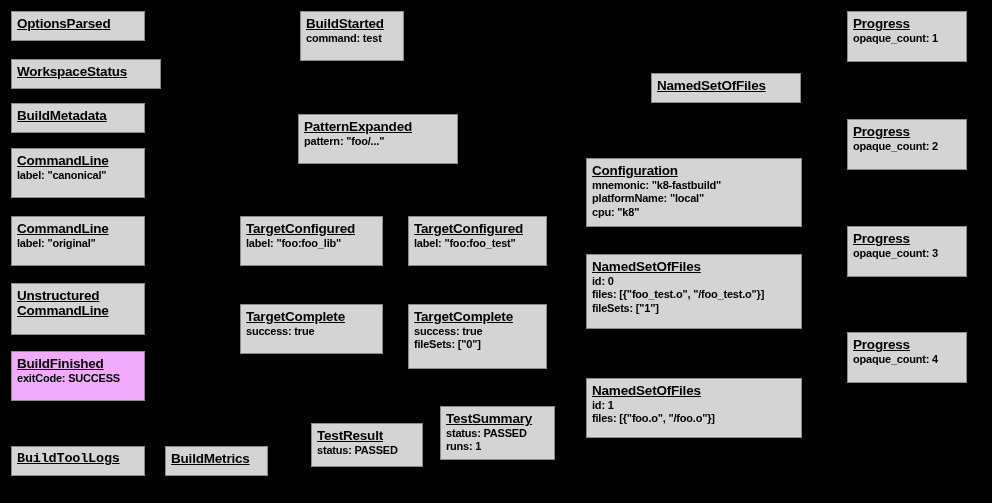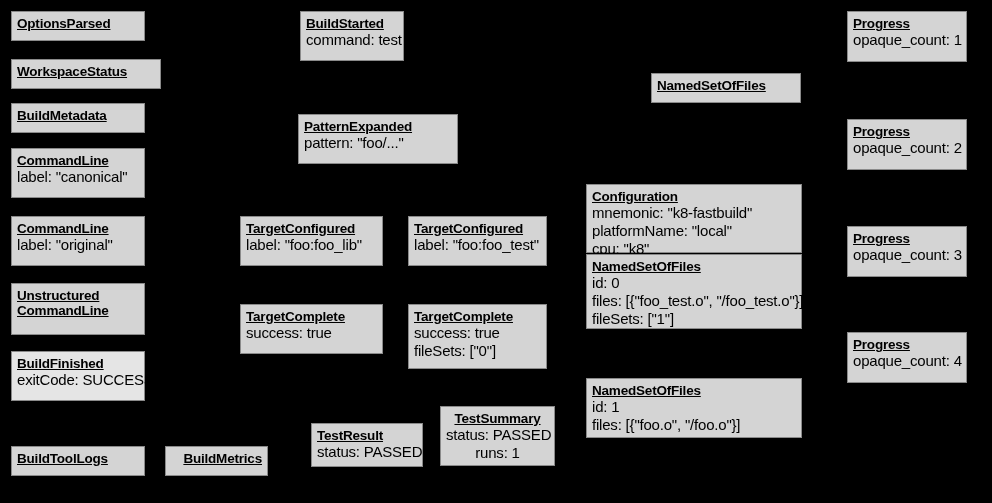--- a/index.html
+++ b/index.html
@@ -30,22 +30,22 @@
   .node-title-line {
     display: block;
     font-size: 13.5px;
     font-weight: bold;
     text-decoration: underline;
     white-space: nowrap;
     letter-spacing: -0.2px;
   }
   .node-field {
     display: block;
-    font-size: 15px;
-    font-weight: normal;
+    font-size: 11px;
+    font-weight: bold;
     text-decoration: none;
     white-space: nowrap;
     letter-spacing: -0.2px;
     margin-top: 1px;
   }
 </style>
 </head>
 <body>
 
 <div id="canvas" style="background: rgb(0, 0, 0); width: 992px; height: 503px;">
@@ -79,34 +79,34 @@
       <div>
         <span class="node-field">label: "original"</span>
       </div>
     </div>
     <div class="node" style="left: 11px; top: 283px; width: 134px; height: 52px; background: rgb(212, 212, 212); border-color: rgb(138, 138, 138); color: rgb(0, 0, 0);">
       <div>
         <span class="node-title-line">Unstructured</span>
         <span class="node-title-line">CommandLine</span>
       </div>
     </div>
-    <div class="node" style="left: 11px; top: 351px; width: 134px; height: 50px; background: #e5e5e5; border-color: rgb(138, 138, 138); color: rgb(0, 0, 0);">
+    <div class="node" style="left: 11px; top: 351px; width: 134px; height: 50px; background: #f0abfc; border-color: rgb(138, 138, 138); color: rgb(0, 0, 0);">
       <div>
         <span class="node-title-line">BuildFinished</span>
       </div>
       <div>
         <span class="node-field">exitCode: SUCCESS</span>
       </div>
     </div>
-    <div class="node" style="left: 11px; top: 446px; width: 134px; height: 30px; background: rgb(212, 212, 212); border-color: rgb(138, 138, 138); color: rgb(0, 0, 0);">
+    <div class="node" style="left: 11px; top: 446px; width: 134px; height: 30px; background: rgb(212, 212, 212); border-color: rgb(138, 138, 138); color: rgb(0, 0, 0); font-family: Liberation Mono, monospace;">
       <div>
         <span class="node-title-line">BuildToolLogs</span>
       </div>
     </div>
-    <div class="node" style="left: 165px; top: 446px; width: 103px; height: 30px; background: rgb(212, 212, 212); border-color: rgb(138, 138, 138); color: rgb(0, 0, 0); text-align: right;">
+    <div class="node" style="left: 165px; top: 446px; width: 103px; height: 30px; background: rgb(212, 212, 212); border-color: rgb(138, 138, 138); color: rgb(0, 0, 0);">
       <div>
         <span class="node-title-line">BuildMetrics</span>
       </div>
     </div>
     <div class="node" style="left: 300px; top: 11px; width: 104px; height: 50px; background: rgb(212, 212, 212); border-color: rgb(138, 138, 138); color: rgb(0, 0, 0);">
       <div>
         <span class="node-title-line">BuildStarted</span>
       </div>
       <div>
         <span class="node-field">command: test</span>
@@ -154,35 +154,35 @@
       </div>
     </div>
     <div class="node" style="left: 311px; top: 423px; width: 112px; height: 44px; background: rgb(212, 212, 212); border-color: rgb(138, 138, 138); color: rgb(0, 0, 0);">
       <div>
         <span class="node-title-line">TestResult</span>
       </div>
       <div>
         <span class="node-field">status: PASSED</span>
       </div>
     </div>
-    <div class="node" style="left: 440px; top: 406px; width: 115px; height: 60px; background: rgb(212, 212, 212); border-color: rgb(138, 138, 138); color: rgb(0, 0, 0); text-align: center;">
+    <div class="node" style="left: 440px; top: 406px; width: 115px; height: 54px; background: rgb(212, 212, 212); border-color: rgb(138, 138, 138); color: rgb(0, 0, 0);">
       <div>
         <span class="node-title-line">TestSummary</span>
       </div>
       <div>
         <span class="node-field">status: PASSED</span>
         <span class="node-field">runs: 1</span>
       </div>
     </div>
     <div class="node" style="left: 651px; top: 73px; width: 150px; height: 30px; background: rgb(212, 212, 212); border-color: rgb(138, 138, 138); color: rgb(0, 0, 0);">
       <div>
         <span class="node-title-line">NamedSetOfFiles</span>
       </div>
     </div>
-    <div class="node" style="left: 586px; top: 158px; width: 216px; height: 69px; background: rgb(212, 212, 212); border-color: rgb(138, 138, 138); color: rgb(0, 0, 0); margin-top: 26px;">
+    <div class="node" style="left: 586px; top: 158px; width: 216px; height: 69px; background: rgb(212, 212, 212); border-color: rgb(138, 138, 138); color: rgb(0, 0, 0);">
       <div>
         <span class="node-title-line">Configuration</span>
       </div>
       <div>
         <span class="node-field">mnemonic: "k8-fastbuild"</span>
         <span class="node-field">platformName: "local"</span>
         <span class="node-field">cpu: "k8"</span>
       </div>
     </div>
     <div class="node" style="left: 586px; top: 254px; width: 216px; height: 75px; background: rgb(212, 212, 212); border-color: rgb(138, 138, 138); color: rgb(0, 0, 0);">

